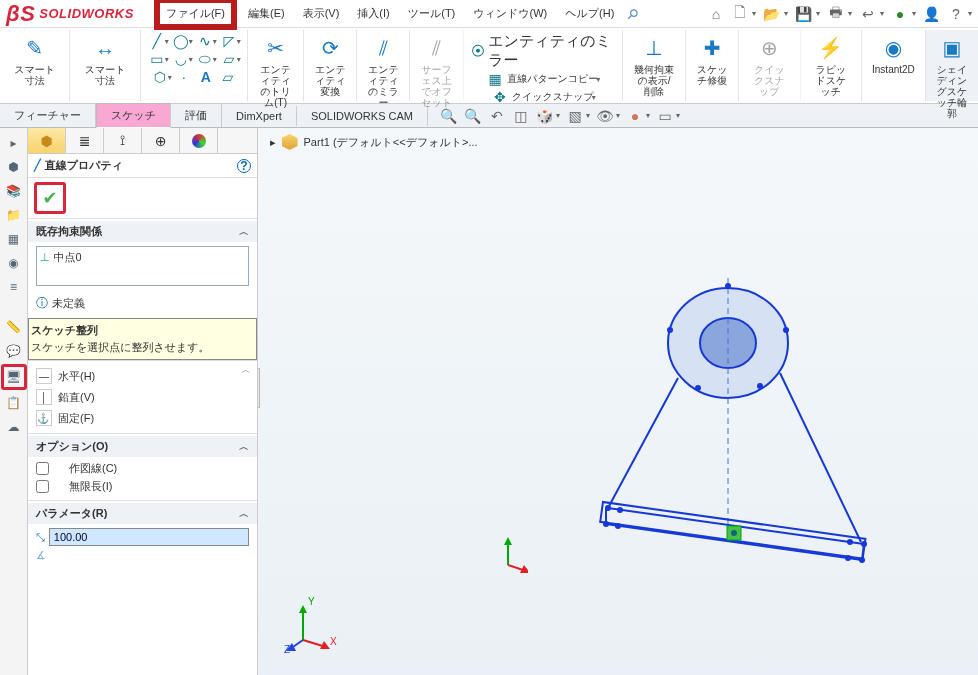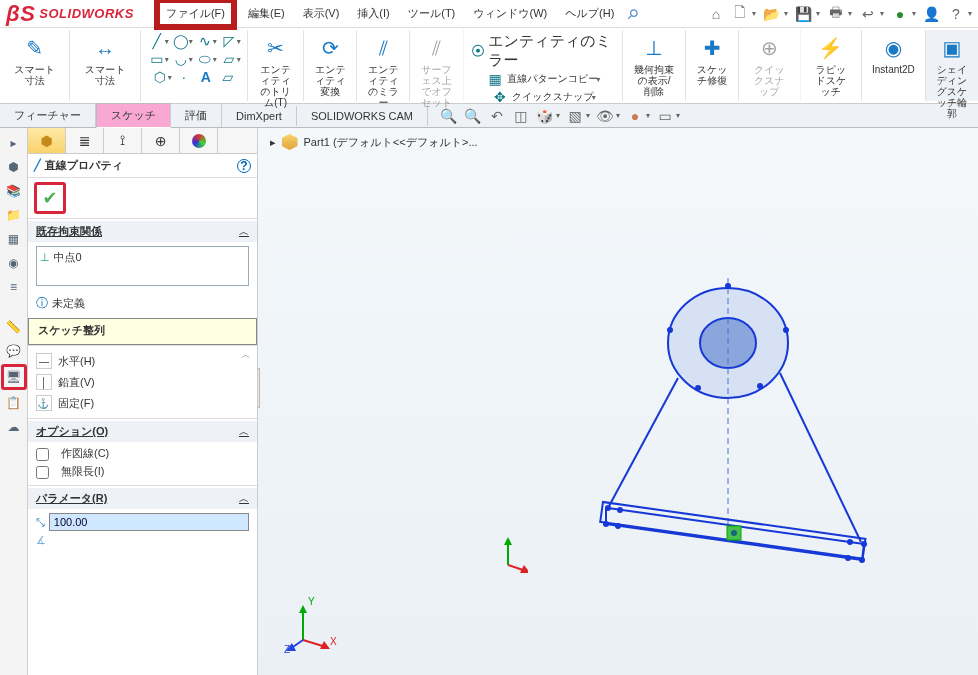--- a/index.html
+++ b/index.html
@@ -43,29 +43,29 @@
 .fp-tab.active { background:linear-gradient(#ffe9a8,#f9d36b); }
 
 .fp-head { display:flex; align-items:center; padding:4px 6px; border-bottom:1px solid #ddd; font-weight:bold;}
 .fp-head .title-row { display:flex; align-items:center; gap:4px; flex:1;}
 .help-icn { font-size:12px; color:#0066b8; border:1px solid #0066b8; border-radius:50%; width:14px; height:14px; display:flex; align-items:center; justify-content:center;}
 
 .fp-confirm { padding:4px 6px;}
 .confirm-btn { width:32px; height:32px; border:3px solid #d9253b; border-radius:3px; display:flex; align-items:center; justify-content:center; font-size:18px; color:#4caf50; background:#fff;}
 
 .section { border-top:1px solid #ddd; padding:2px 0;}
-.sec-head { background:#eef2f6; padding:3px 8px; font-weight:bold; display:flex; align-items:center; justify-content:space-between;text-decoration:underline;}
+.sec-head { background:#eef2f6; padding:3px 8px; font-weight:bold; display:flex; align-items:center; justify-content:space-between;}
 .sec-body { padding:4px 8px; display:flex; flex-direction:column; gap:3px;}
 .constraint-box { border:1px solid #9ab; background:#fff; padding:3px; min-height:40px; font-size:11px;}
 .constraint-item { display:flex; align-items:center; gap:4px;}
-.tooltip-box { background:#ffffe1; border:1px solid #888; padding:4px 9px; font-size:11px; position:relative; z-index:10;}
+.tooltip-box { background:#ffffe1; border:1px solid #888; padding:4px 2px; font-size:11px; position:relative; z-index:10;}
 .tooltip-box .tt-title { font-weight:bold; margin-bottom:2px;}
 .align-row { display:flex; align-items:center; gap:6px; padding:1px 0;}
 .align-row .ai { width:16px; height:16px; display:flex; align-items:center; justify-content:center; border:1px solid #ccc; font-size:10px;}
-.chk { display:flex; align-items:flex-end; gap:12px;}
+.chk { display:flex; align-items:center; gap:20px;}
 .chk input { margin:0;}
 .param-row { display:flex; align-items:center; gap:4px;}
 .param-input { flex:1; border:1px solid #888; padding:2px 4px; background:#cfe8ff; color:#003; font-size:11px;}
 
 .canvas { flex:1; background:linear-gradient(to bottom,#f4f8fb 0%,#eaf0f5 100%); position:relative; overflow:hidden;}
 .bc { position:absolute; top:6px; left:12px; display:flex; align-items:center; gap:6px; font-size:11px;}
 .bc .cube { width:16px; height:16px; background:linear-gradient(#f9d36b,#e0a33b); clip-path: polygon(50% 0,100% 25%,100% 75%,50% 100%,0 75%,0 25%);}
 .splitter-handle { position:absolute; left:-6px; top:240px; width:8px; height:40px; background:#e6e6e6; border:1px solid #bbb;}
 
 .triad { position:absolute; left:20px; bottom:20px; width:60px; height:60px;}
@@ -323,20 +323,21 @@
         <div style="display:flex;align-items:center;gap:4px;margin-top:6px;">
           <span style="color:#06a; font-size:12px;">ⓘ</span>
           <span>未定義</span>
         </div>
       </div>
     </div>
 
     <div style="position:relative;">
      <div class="tooltip-box">
        <div class="tt-title">スケッチ整列</div>
+       <div>スケッチを選択点に整列させます。</div>
      </div>
     </div>
 
     <div class="section">
       <div class="sec-body" style="position:relative;">
         <span class="collapse-arrow" style="position:absolute; right:6px; top:0;">︿</span>
         <div class="align-row">
           <span class="ai">—</span>
           <span>水平(H)</span>
         </div>

